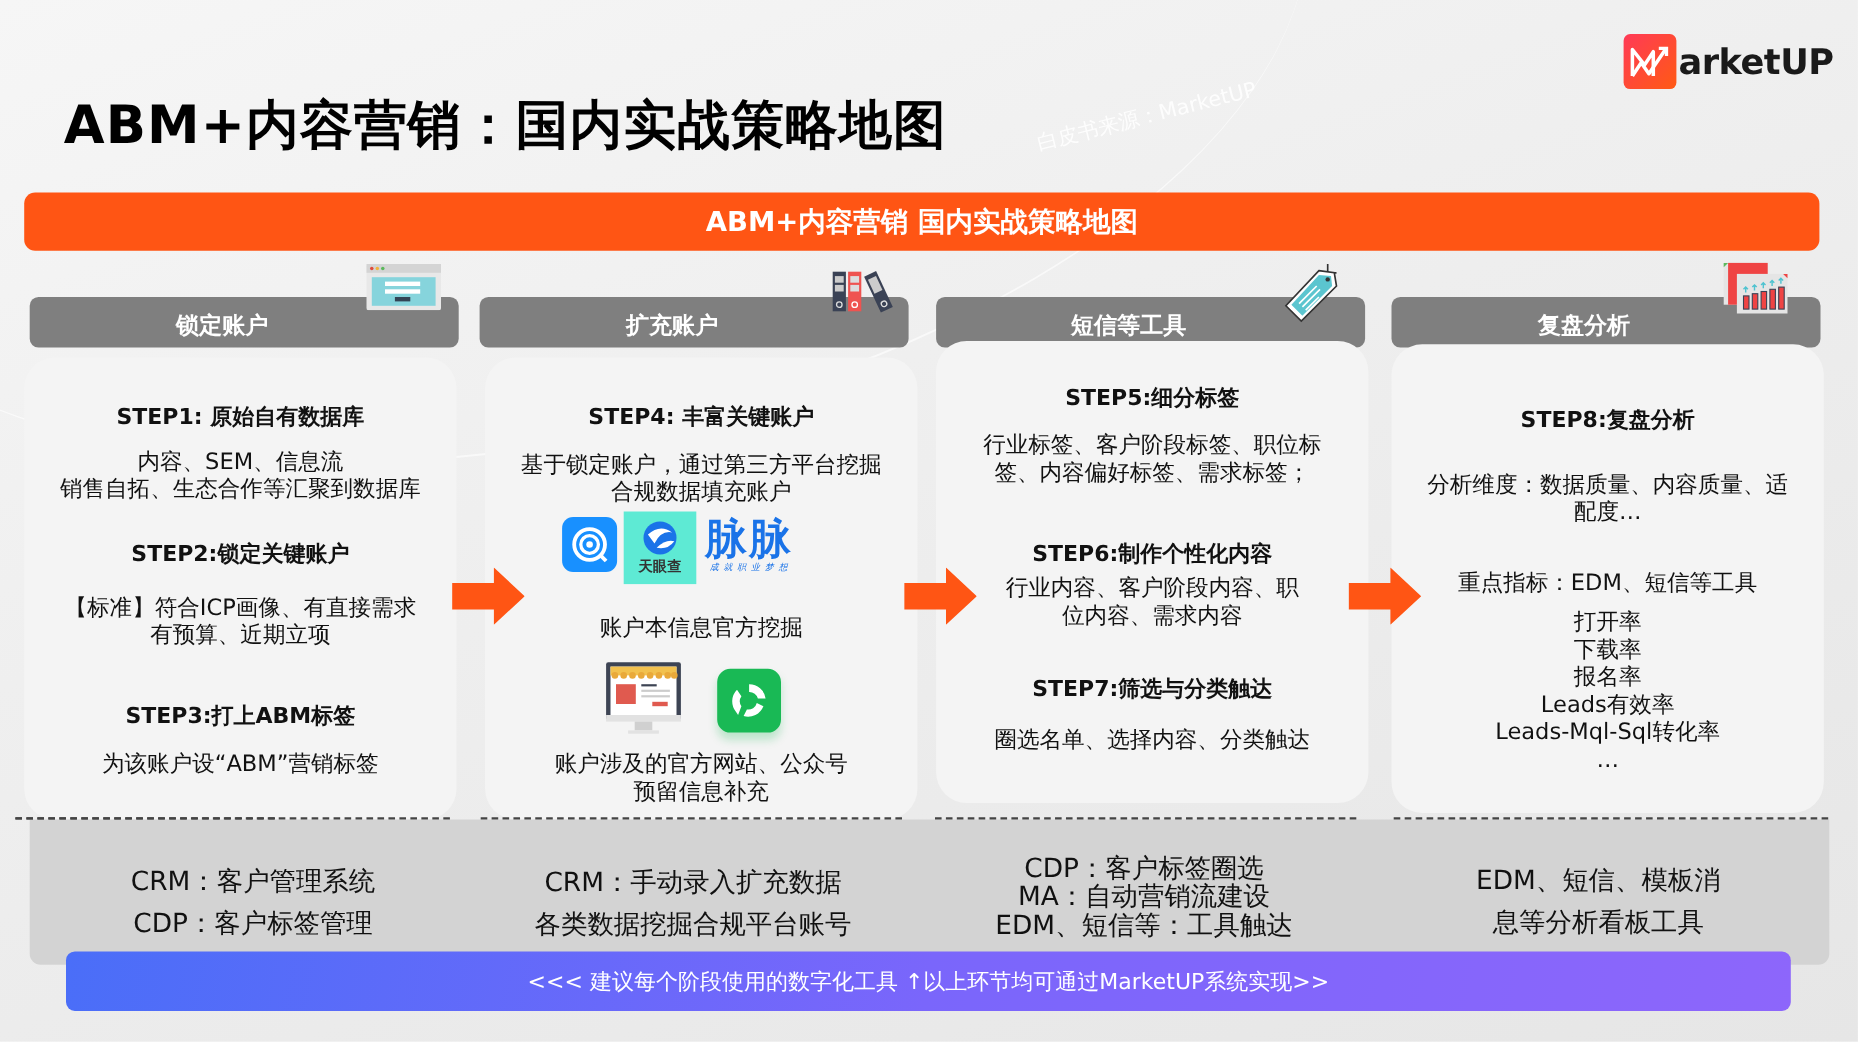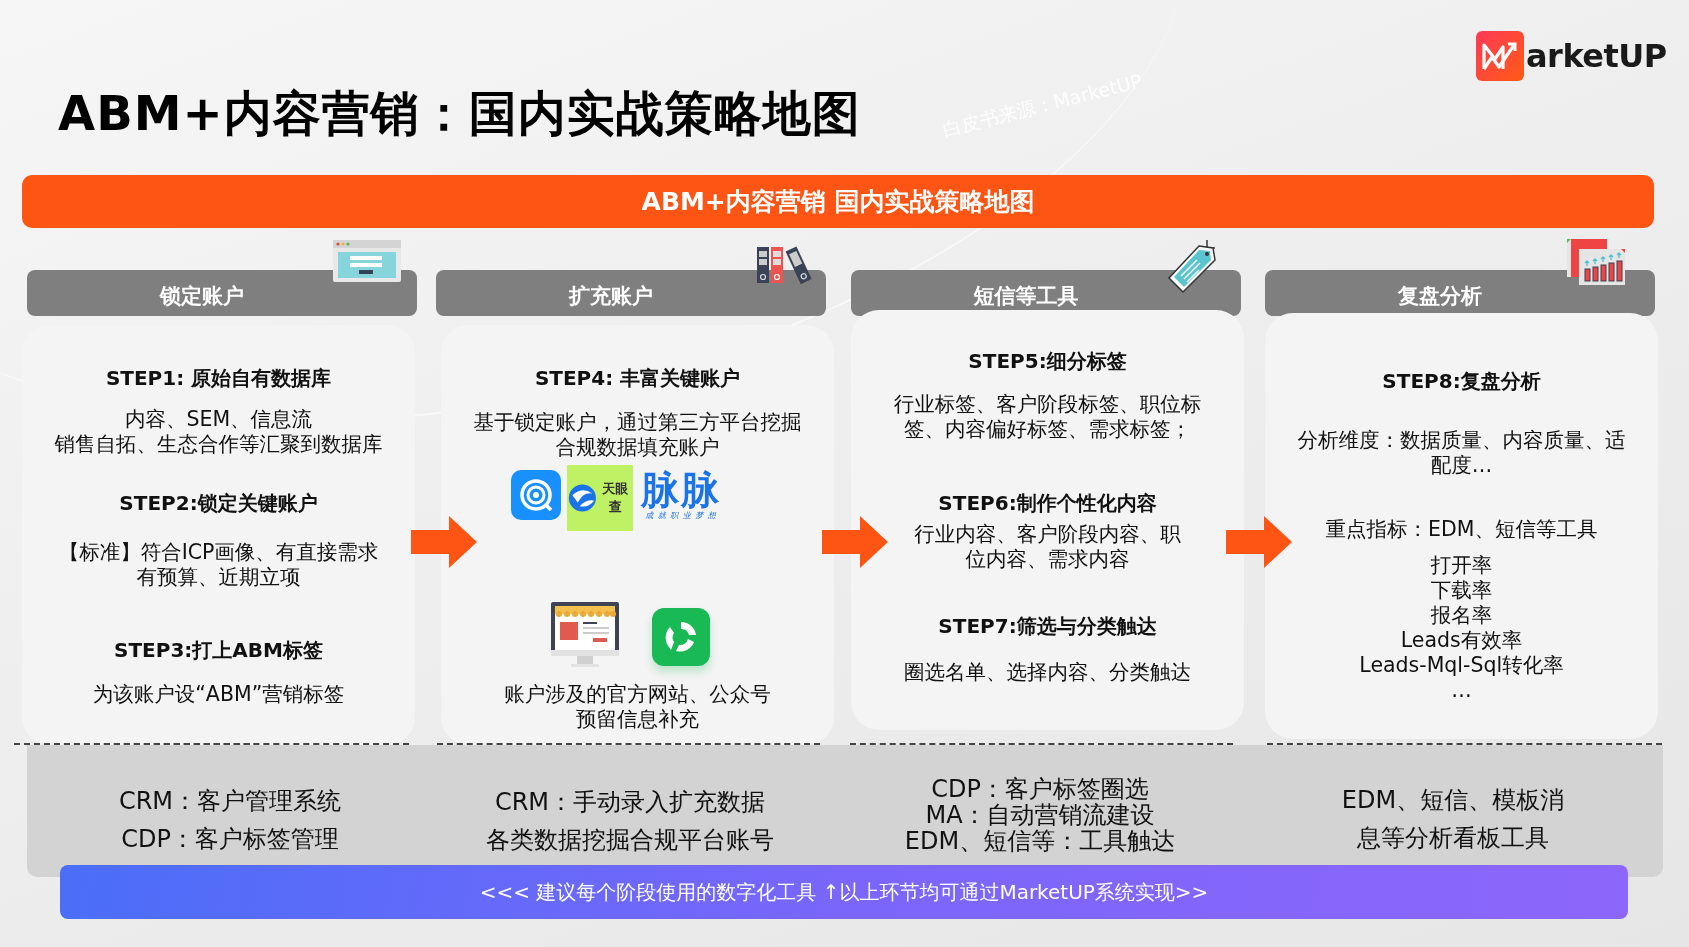--- a/index.html
+++ b/index.html
@@ -205,33 +205,34 @@
 合规数据填充账户</div>
 
   <div class="brand-logo" style="left:70px; top:145px; width:50px; height:50px; border-radius:10px; background:#1890ff;">
     <svg width="40" height="40" viewBox="0 0 40 40">
       <circle cx="20" cy="20" r="14" fill="none" stroke="#fff" stroke-width="3.5"></circle>
       <circle cx="20" cy="20" r="8" fill="none" stroke="#fff" stroke-width="3"></circle>
       <circle cx="20" cy="20" r="3" fill="#fff"></circle>
       <line x1="29" y1="29" x2="35" y2="35" stroke="#fff" stroke-width="3.5"></line>
     </svg>
   </div>
-  <div class="brand-logo" style="left:126px; top:140px; width:66px; height:66px; background:#bef264; flex-direction:row;">
+  <div class="brand-logo" style="left:126px; top:140px; width:66px; height:66px; background:#5eead4; flex-direction:column;">
     <svg width="34" height="34" viewBox="0 0 34 34">
       <circle cx="17" cy="17" r="15" fill="#1a73e8"></circle>
       <path d="M6 14 Q17 4 28 12 Q18 10 12 22 Z" fill="#fff"></path>
       <path d="M14 26 Q22 18 30 20 Q24 28 14 26 Z" fill="#fff"></path>
     </svg>
     <span style="font-size:13px; color:#333; font-weight:700;">天眼查</span>
   </div>
   <div class="brand-logo" style="left:200px; top:145px; flex-direction:column;">
     <span style="font-size:38px; color:#1a73e8; font-weight:700; line-height:40px; letter-spacing:2px;">脉脉</span>
     <span style="font-size:8px; color:#1a73e8; letter-spacing:1px;font-style:italic;">成 就 职 业 梦 想</span>
   </div>
 
+  <div class="step-body" style="top:233px;">账户本信息官方挖掘</div>
 
   <div class="brand-logo" style="left:108px; top:275px;">
     <svg width="72" height="68" viewBox="0 0 72 68">
       <rect x="2" y="2" width="68" height="52" rx="2" fill="#3d4454"></rect>
       <rect x="6" y="6" width="60" height="44" fill="#fff"></rect>
       <rect x="6" y="6" width="60" height="8" fill="#f2c14e"></rect>
       <g fill="#e9a93a">
           <circle cx="10" cy="14" r="3"></circle>
           <circle cx="18" cy="14" r="3"></circle>
           <circle cx="26" cy="14" r="3"></circle>

